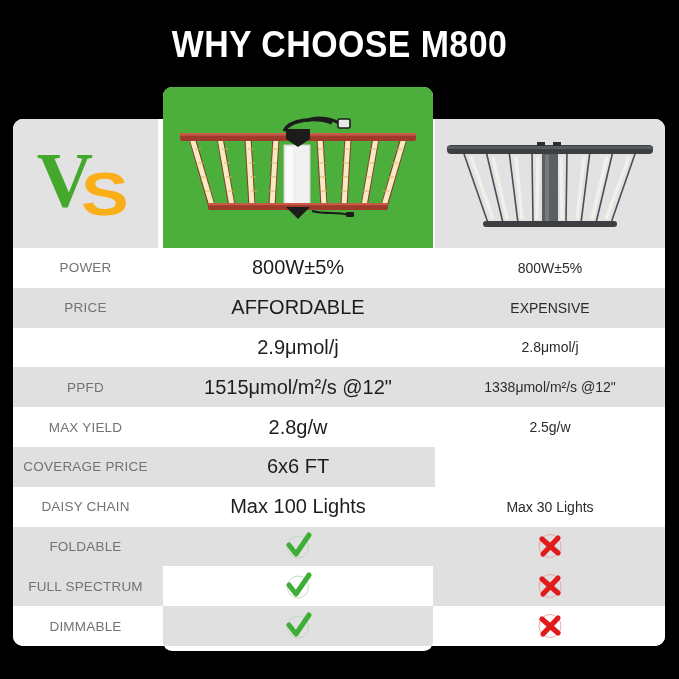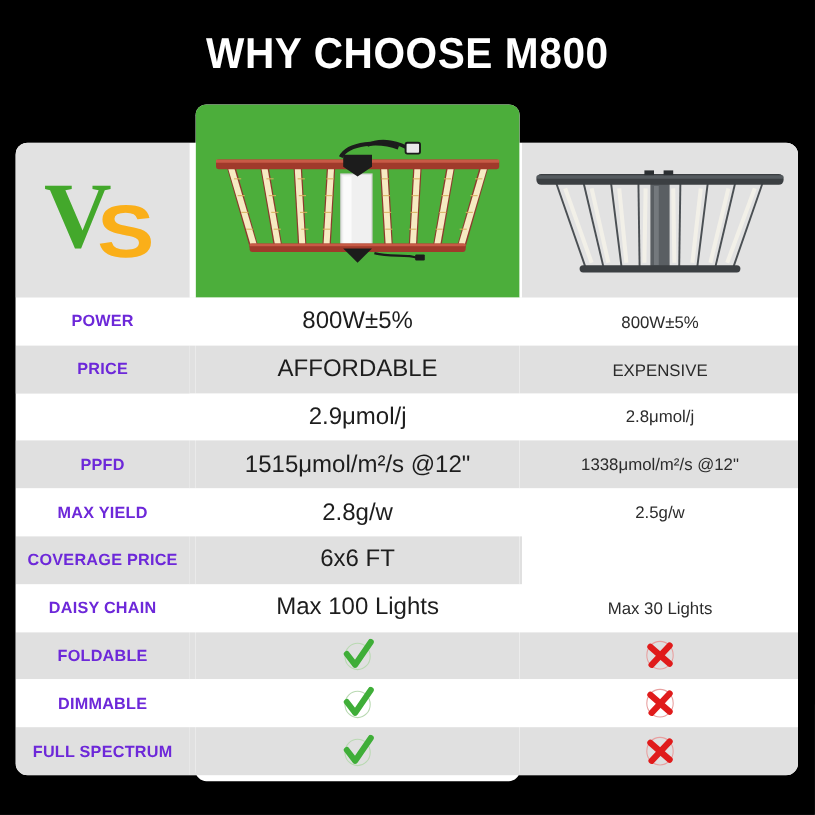--- a/index.html
+++ b/index.html
@@ -55,23 +55,22 @@
     display:inline-block; position:relative; left:-12px; top:10px;
     transform: scaleX(1.15); transform-origin: left center;
   }
 
   
   .rows { position:relative; }
   .row { position:relative; height:39.8px; }
   .row .cell-l {
     position:absolute; left:0; top:0; width:145px; height:100%;
     display:flex; align-items:center; justify-content:center;
-    font-size:13.5px; color:#6d28d9; letter-spacing:0.2px;
+    font-size:13.5px; color:#737373; letter-spacing:0.2px;
     white-space:nowrap;
-    font-weight:bold;
   }
   .row .cell-gap {
     position:absolute; left:145px; top:0; width:277px; height:100%;
   }
   .row .cell-r {
     position:absolute; left:422px; top:0; width:230px; height:100%;
     display:flex; align-items:center; justify-content:center;
     font-size:14px; color:#2b2b2b; white-space:nowrap;
   }
   .row.odd  .cell-l, .row.odd  .cell-r { background:#ffffff; }
@@ -208,34 +207,34 @@
         <div class="cell-gap"></div>
         <div class="cell-r">
           <svg class="mark" viewBox="0 0 30 28">
             <ellipse cx="15" cy="14" rx="11" ry="11.5" fill="none" stroke="#e8a0a0" stroke-width="0.9"></ellipse>
             <path d="M7 7 L23 21" stroke="#E01B1B" stroke-width="5.2" stroke-linecap="round"></path>
             <path d="M23 6 L8 22" stroke="#E01B1B" stroke-width="5.2" stroke-linecap="round"></path>
           </svg>
         </div>
       </div>
 
-      <div class="row odd">
-        <div class="cell-l">DIMMABLE</div>
+      <div class="row even">
+        <div class="cell-l">FULL SPECTRUM</div>
         <div class="cell-gap"></div>
         <div class="cell-r">
           <svg class="mark" viewBox="0 0 30 28">
             <ellipse cx="15" cy="14" rx="11" ry="11.5" fill="none" stroke="#e8a0a0" stroke-width="0.9"></ellipse>
             <path d="M7 7 L23 21" stroke="#E01B1B" stroke-width="5.2" stroke-linecap="round"></path>
             <path d="M23 6 L8 22" stroke="#E01B1B" stroke-width="5.2" stroke-linecap="round"></path>
           </svg>
         </div>
       </div>
 
-      <div class="row even">
-        <div class="cell-l">FULL SPECTRUM</div>
+      <div class="row odd">
+        <div class="cell-l">DIMMABLE</div>
         <div class="cell-gap"></div>
         <div class="cell-r">
           <svg class="mark" viewBox="0 0 30 28">
             <ellipse cx="15" cy="14" rx="11" ry="11.5" fill="none" stroke="#e8a0a0" stroke-width="0.9"></ellipse>
             <path d="M7 7 L23 21" stroke="#E01B1B" stroke-width="5.2" stroke-linecap="round"></path>
             <path d="M23 6 L8 22" stroke="#E01B1B" stroke-width="5.2" stroke-linecap="round"></path>
           </svg>
         </div>
       </div>
 

